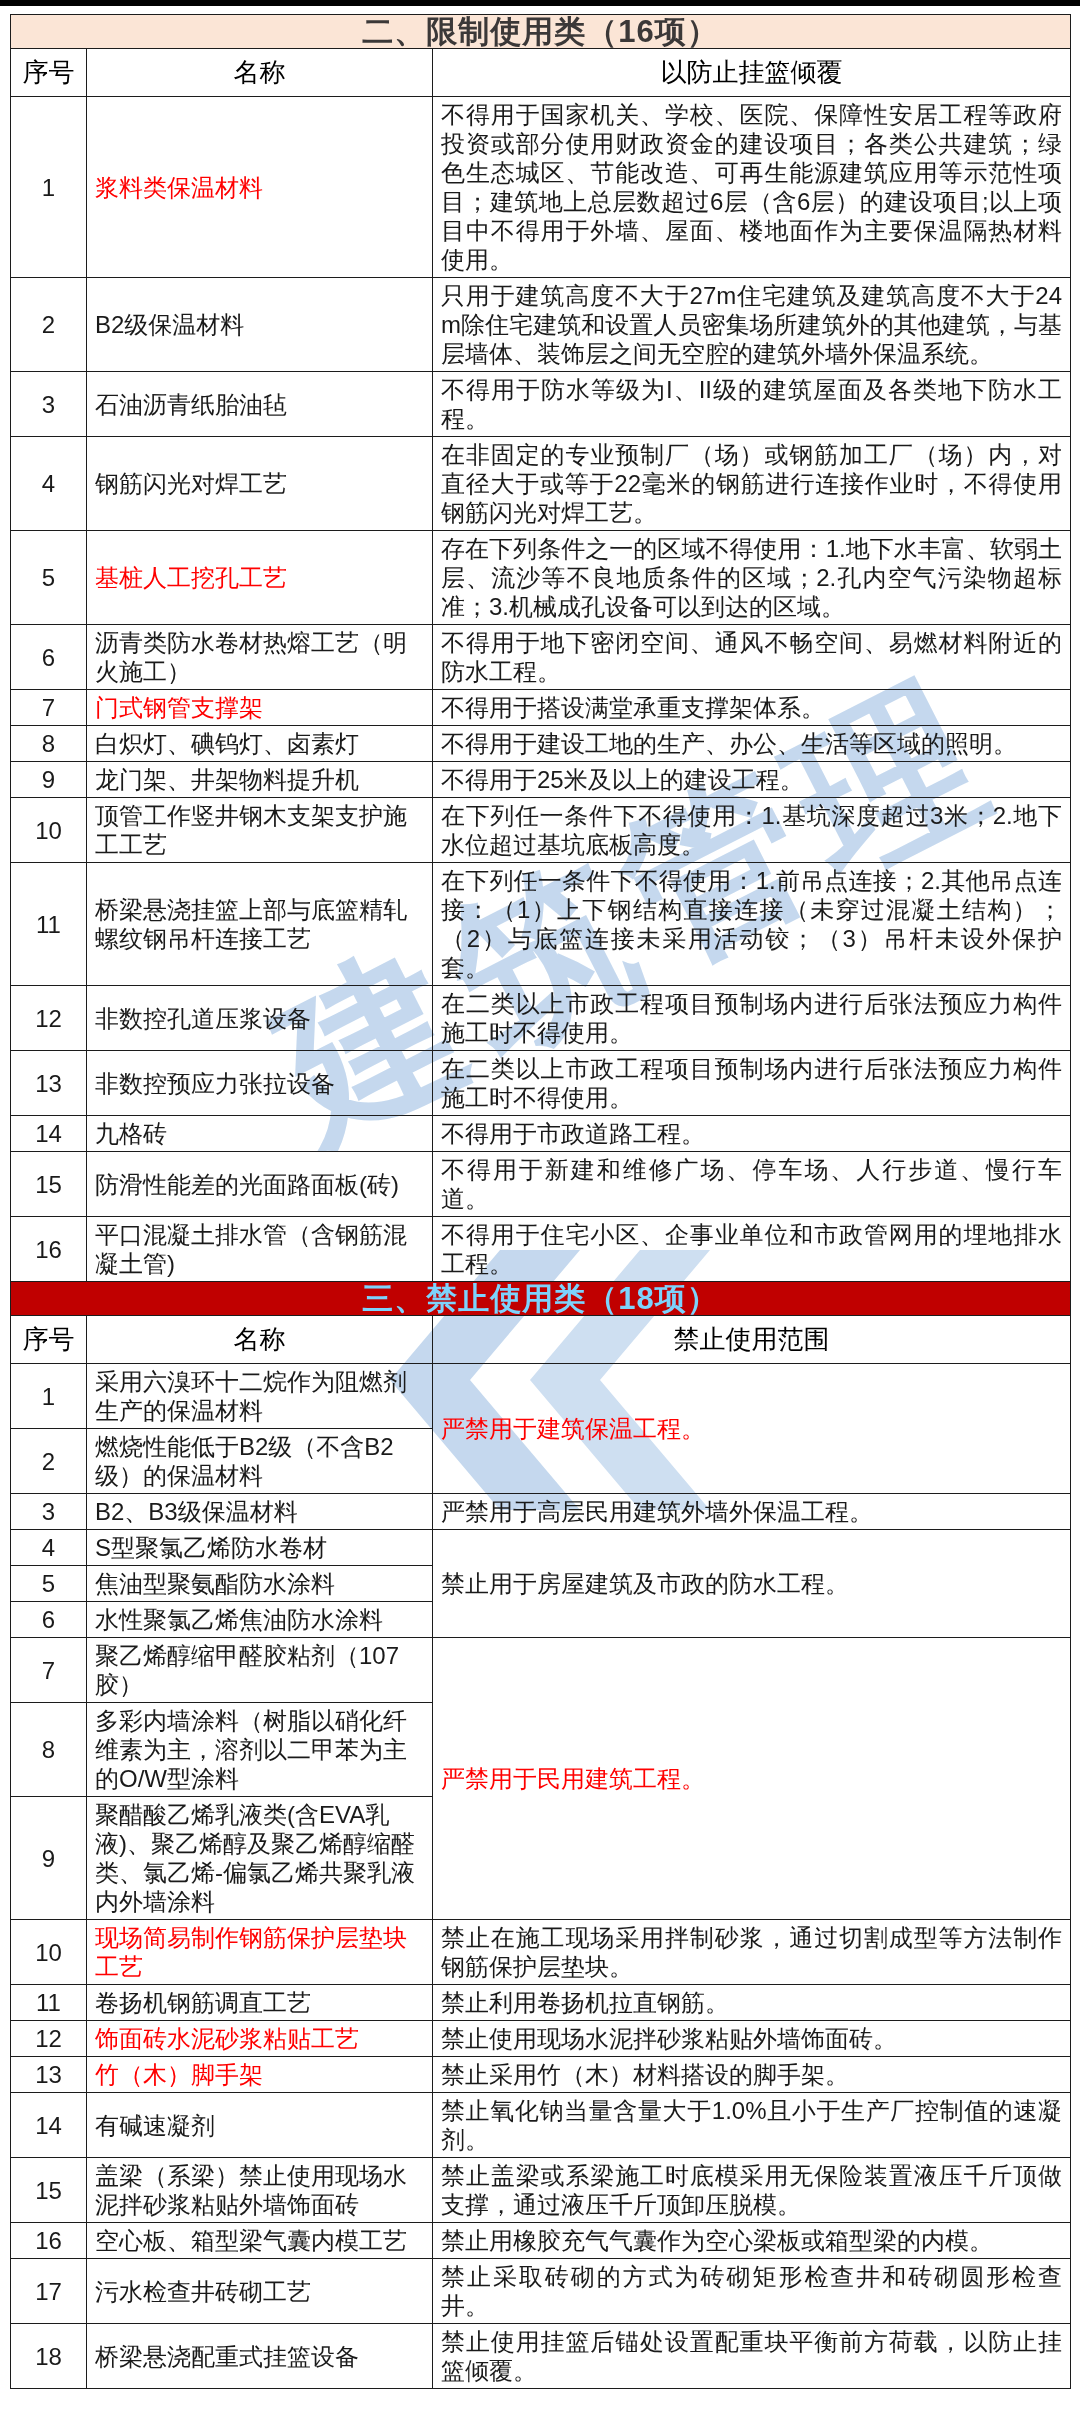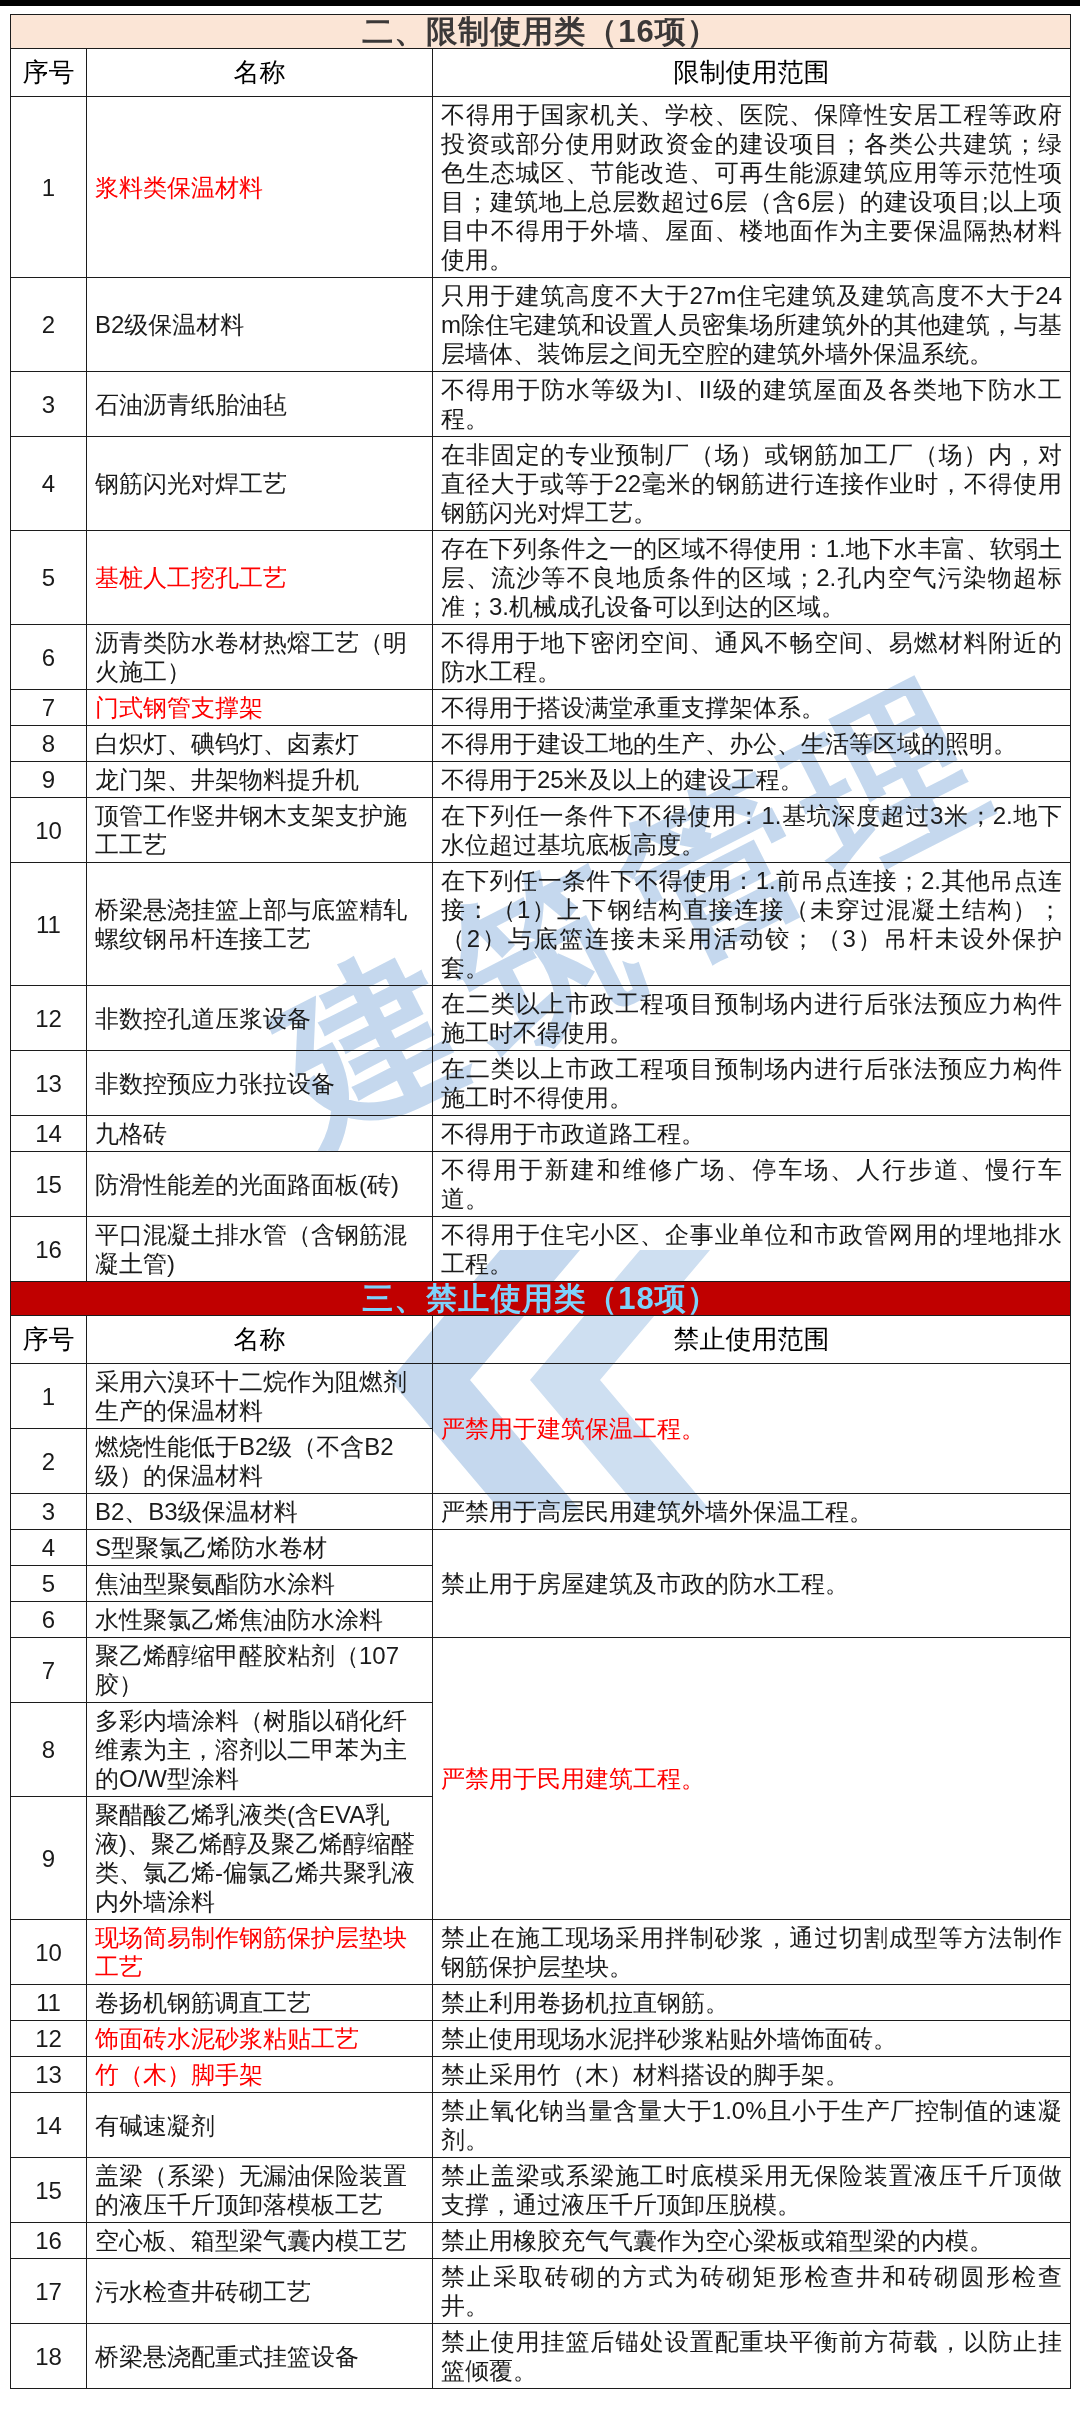--- a/index.html
+++ b/index.html
@@ -114,21 +114,21 @@
         <col class="c-scope">
       </colgroup>
 
     <tbody>
       <tr>
         <td class="sec-title" colspan="3">二、限制使用类（16项）</td>
       </tr>
       <tr>
         <th class="colhead">序号</th>
         <th class="colhead">名称</th>
-        <th class="colhead">限制使用范围</th>
+        <th class="colhead">以防止挂篮倾覆</th>
       </tr>
     </tbody>
     <tbody id="rows-2">
         <tr>
           <td class="num">1</td>
           <td class="name red">浆料类保温材料</td>
           <td class="scope">不得用于国家机关、学校、医院、保障性安居工程等政府投资或部分使用财政资金的建设项目；各类公共建筑；绿色生态城区、节能改造、可再生能源建筑应用等示范性项目；建筑地上总层数超过6层（含6层）的建设项目;以上项目中不得用于外墙、屋面、楼地面作为主要保温隔热材料使用。</td>
         </tr>
         <tr>
           <td class="num">2</td>
@@ -278,21 +278,21 @@
           <td class="name red">竹（木）脚手架</td>
           <td class="scope">禁止采用竹（木）材料搭设的脚手架。</td>
         </tr>
         <tr>
           <td class="num">14</td>
           <td class="name">有碱速凝剂</td>
           <td class="scope">禁止氧化钠当量含量大于1.0%且小于生产厂控制值的速凝剂。</td>
         </tr>
         <tr>
           <td class="num">15</td>
-          <td class="name">盖梁（系梁）无漏油保险装置的液压千斤顶卸落模板工艺</td>
+          <td class="name">盖梁（系梁）禁止使用现场水泥拌砂浆粘贴外墙饰面砖</td>
           <td class="scope">禁止盖梁或系梁施工时底模采用无保险装置液压千斤顶做支撑，通过液压千斤顶卸压脱模。</td>
         </tr>
         <tr>
           <td class="num">16</td>
           <td class="name">空心板、箱型梁气囊内模工艺</td>
           <td class="scope">禁止用橡胶充气气囊作为空心梁板或箱型梁的内模。</td>
         </tr>
         <tr>
           <td class="num">17</td>
           <td class="name">污水检查井砖砌工艺</td>

